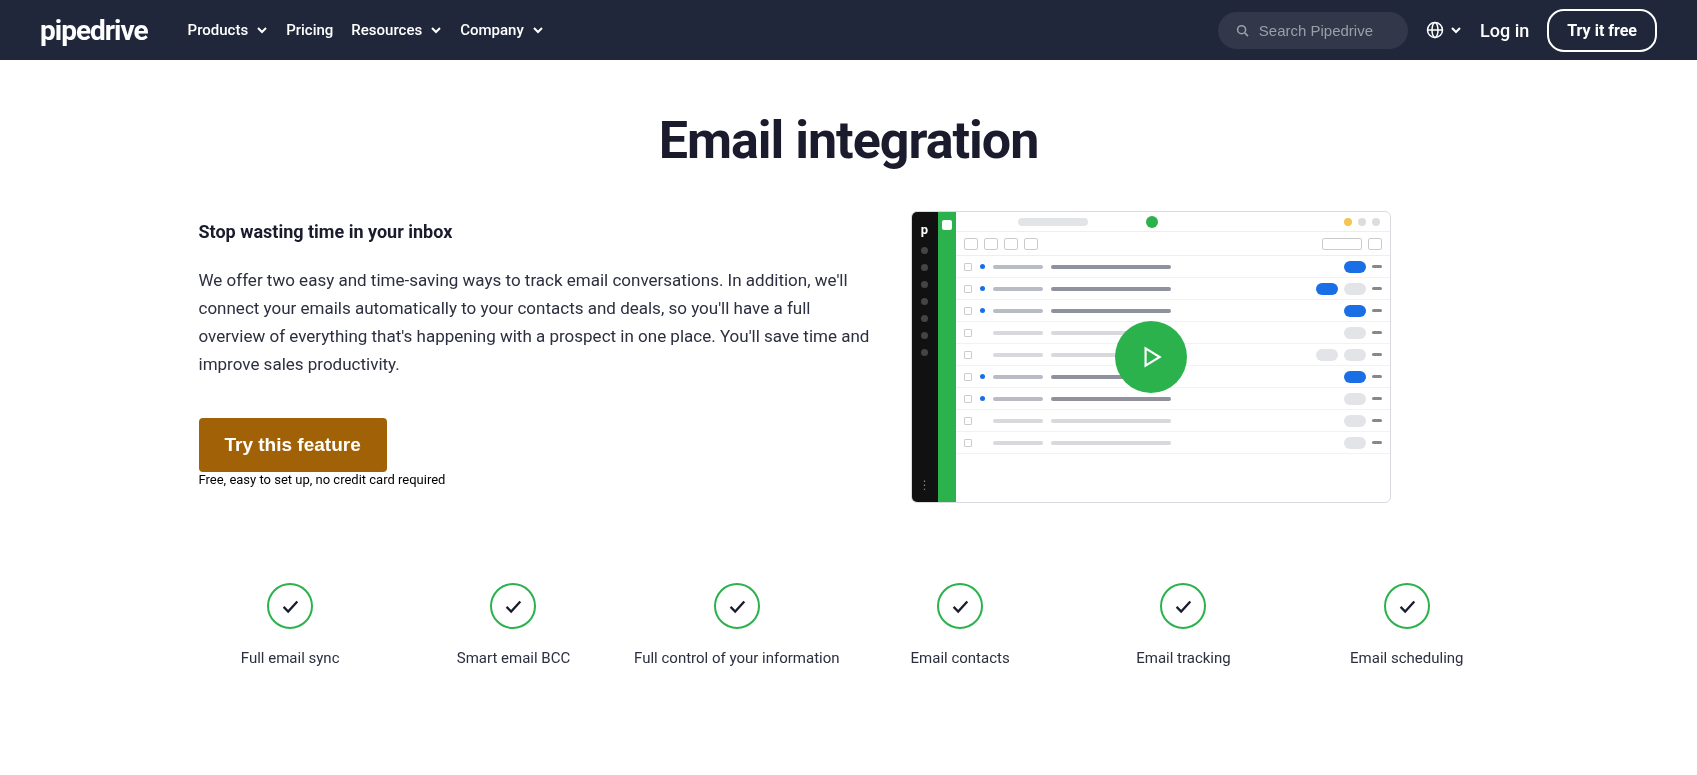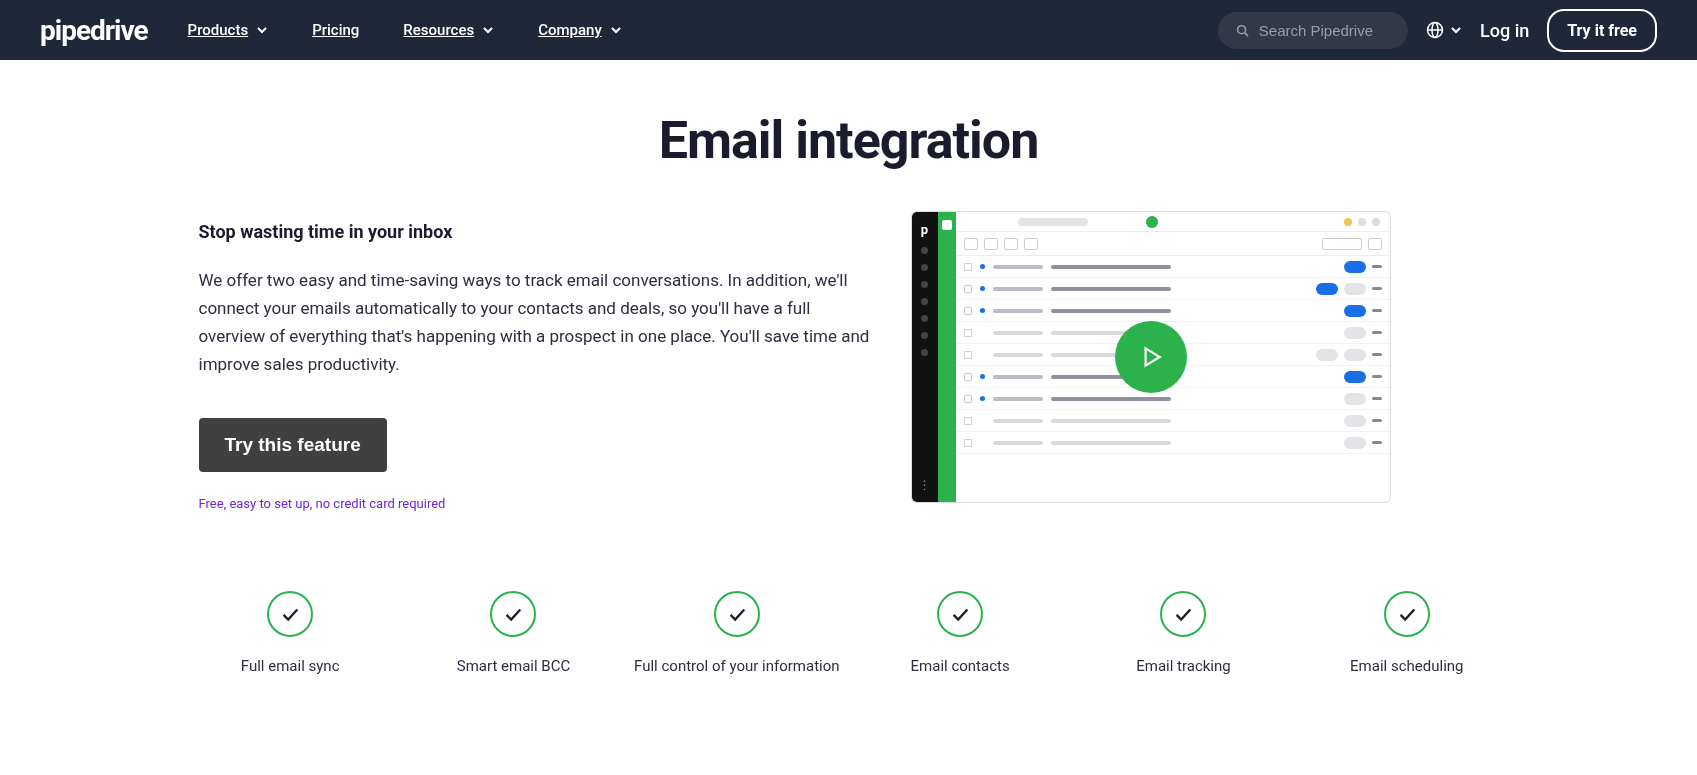--- a/index.html
+++ b/index.html
@@ -1,39 +1,39 @@
 <!DOCTYPE html>
 <html><head>
 <meta charset="utf-8">
 <style>
   * { margin: 0; padding: 0; box-sizing: border-box; }
   body { font-family: -apple-system, BlinkMacSystemFont, "Segoe UI", Roboto, Helvetica, Arial, sans-serif; background: #fff; color: #1a1b2c; }
 
   
   .header { background: #21273a; color: #fff; display: flex; align-items: center; padding: 0 40px; height: 60px; }
   .logo { font-size: 28px; font-weight: 700; letter-spacing: -1px; margin-right: 40px; display: flex; align-items: center; }
-  .nav { display: flex; gap: 44px; align-items: flex-start; text-decoration: underline; }
+  .nav { display: flex; gap: 18px; align-items: flex-start; }
   .nav-item { font-size: 15px; font-weight: 500; display: flex; align-items: center; gap: 8px; cursor: pointer; }
   .chevron-down { width: 12px; height: 12px; }
   .spacer { flex: 1; }
   .search-box { background: rgba(255,255,255,0.08); border-radius: 22px; padding: 10px 18px; display: flex; align-items: center; gap: 10px; width: 190px; }
   .search-box input { background: transparent; border: none; color: #ccc; font-size: 15px; outline: none; width: 100%; }
   .search-box input::placeholder { color: #9b9fa8; }
   .lang-switch { display: flex; align-items: center; gap: 6px; margin: 0 18px; cursor: pointer; }
   .login { font-size: 18px; font-weight: 500; cursor: pointer; margin-right: 18px; }
   .try-free { border: 2px solid #fff; border-radius: 17px; padding: 10px 18px; font-size: 16px; font-weight: 700; cursor: pointer; }
 
   
   .hero-title { text-align: center; font-size: 52px; font-weight: 700; color: #1a1b2c; margin-top: 50px; margin-bottom: 40px; letter-spacing: -1px; }
   .content-row { display: flex; max-width: 1380px; margin: 0 auto; padding: 0 40px; gap: 32px; align-items: flex-start; }
   .left-col { flex: 1; padding-top: 10px; max-width: 680px; }
   .subhead { font-size: 18px; font-weight: 700; margin-bottom: 24px; }
   .body-copy { font-size: 17px; line-height: 1.65; color: #2c2f3f; margin-bottom: 40px; }
-  .cta-btn { background: #404040; color: #fff; font-size: 19px; font-weight: 700; padding: 16px 26px; border-radius: 4px; border: none; cursor: pointer; display: inline-block; }
-  .cta-sub { font-size: 13px; color: #6d28d9; margin-top: 24px; }
+  .cta-btn { background: #a16207; color: #fff; font-size: 19px; font-weight: 700; padding: 16px 26px; border-radius: 4px; border: none; cursor: pointer; display: inline-block; }
+  .cta-sub { font-size: 13px; color: #000000; }
 
   
   .right-col { width: 480px; border: 1px solid #d9dbe0; border-radius: 6px; overflow: hidden; position: relative; background: #fff; }
   .mock { display: flex; height: 290px; }
   .mock-sidebar { width: 26px; background: #111; display: flex; flex-direction: column; align-items: center; padding-top: 10px; gap: 10px; }
   .mock-sidebar .p { color: #fff; font-weight: 700; font-size: 13px; }
   .mock-sidebar .dot { width: 7px; height: 7px; border-radius: 50%; background: #444; }
   .mock-sidebar .dots3 { color: #888; font-size: 12px; margin-top: auto; margin-bottom: 10px; }
   .mock-green-col { width: 18px; background: #2bb24c; display: flex; align-items: flex-start; justify-content: center; padding-top: 8px; }
   .mock-green-col .pencil { width: 10px; height: 10px; background: #fff; border-radius: 2px; }

